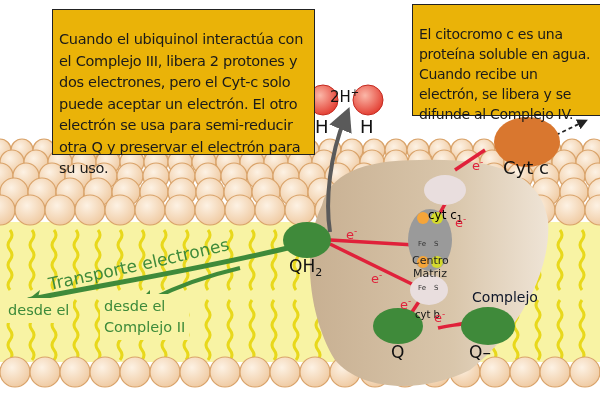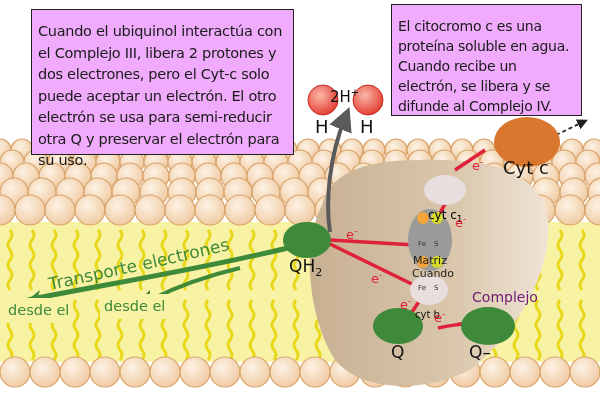--- a/index.html
+++ b/index.html
@@ -1,21 +1,21 @@
 <!DOCTYPE html>
 <html><head>
 <meta charset="utf-8">
 <style>
   html, body { margin:0; padding:0; background:#ffffff; }
   #stage { position:relative; width:600px; height:407px; overflow:hidden; background:#ffffff;
            font-family:"DejaVu Sans", sans-serif; }
   svg#scene { position:absolute; left:0; top:0; }
-  .box { position:absolute; background:#f0abfc; border:1.5px solid #222; color:#1a1a1a;
-         font-family:"DejaVu Sans", sans-serif; font-size:14.5px; line-height:21.5px; padding:11px 6px;
-         box-sizing:border-box; letter-spacing:-0.3px; }
+  .box { position:absolute; background:#eab308; border:1.5px solid #222; color:#1a1a1a;
+         font-family:"DejaVu Sans", sans-serif; font-size:14.5px; line-height:21.5px; padding:19px 6px;
+         box-sizing:border-box; letter-spacing:-0.3px;margin-left:21px; }
   #box-left { left:31px; top:9px; width:263px; height:146px; }
   #box-right { left:391px; top:4px; width:191px; height:112px; font-size:14px; line-height:20px; padding-left:6px; }
   .lbl { position:absolute; white-space:nowrap;margin-top:27px; }
   .ylbl { position:absolute; background:#f8f3a4; color:#3d8a3a; font-size:14.5px; line-height:21px;
           text-align:left; padding:2px 4px; }
   .ellabel { position:absolute; color:#e0213a; font-size:13px; }
 </style>
 </head>
 <body>
 
@@ -302,39 +302,40 @@
     <span>QH</span><sub style="font-size:11px">2</sub>
   </div>
   <div class="lbl" style="left:391px;top:315px;font-size:17px;color:#111;">Q</div>
   <div class="lbl" style="left:469px;top:315px;font-size:17px;color:#111;">Q–</div>
   <div class="lbl" style="left:503px;top:130px;font-size:18px;color:#111;">Cyt c</div>
   <div class="lbl" style="left:428px;top:181px;font-size:12px;color:#000000;">
     <span>cyt c</span><sub style="font-size:9px">1</sub>
   </div>
   <div class="lbl" style="left:415px;top:282px;font-size:10px;color:#111;">cyt b</div>
   <div class="lbl" style="left:412px;top:227px;font-size:11px;color:#222;text-align:center;width:36px;line-height:13px;">
+    <div>Centro</div>
     <div>Matriz</div>
-    <div>Cuando</div>
   </div>
   <div class="lbl" style="left:418px;top:213px;font-size:7px;color:#333;">Fe</div>
   <div class="lbl" style="left:434px;top:213px;font-size:7px;color:#333;">S</div>
   <div class="lbl" style="left:418px;top:257px;font-size:7px;color:#333;">Fe</div>
   <div class="lbl" style="left:434px;top:257px;font-size:7px;color:#333;">S</div>
 
-  <div class="lbl" style="left:470px;top:262px;font-size:14px;color:#701a75;text-align:center;width:70px;">
+  <div class="lbl" style="left:470px;top:262px;font-size:14px;color:#0f172a;text-align:center;width:70px;">
     <div>Complejo</div>
   </div>
 
   <div class="ellabel" style="left:346px;top:226px;"><span>e</span><sup style="font-size:9px">-</sup></div>
   <div class="ellabel" style="left:371px;top:270px;"><span>e</span><sup style="font-size:9px">-</sup></div>
   <div class="ellabel" style="left:455px;top:214px;"><span>e</span><sup style="font-size:9px">-</sup></div>
   <div class="ellabel" style="left:472px;top:157px;"><span>e</span><sup style="font-size:9px">-</sup></div>
   <div class="ellabel" style="left:400px;top:296px;"><span>e</span><sup style="font-size:9px">-</sup></div>
   <div class="ellabel" style="left:434px;top:309px;"><span>e</span><sup style="font-size:9px">-</sup></div>
 
   <div class="ylbl" style="left:4px;top:298px;">
     <div>desde el</div>
   </div>
   <div class="ylbl" style="left:100px;top:294px;">
     <div>desde el</div>
+    <div>Complejo II</div>
   </div>
 
 </div>
 
 </body></html>

